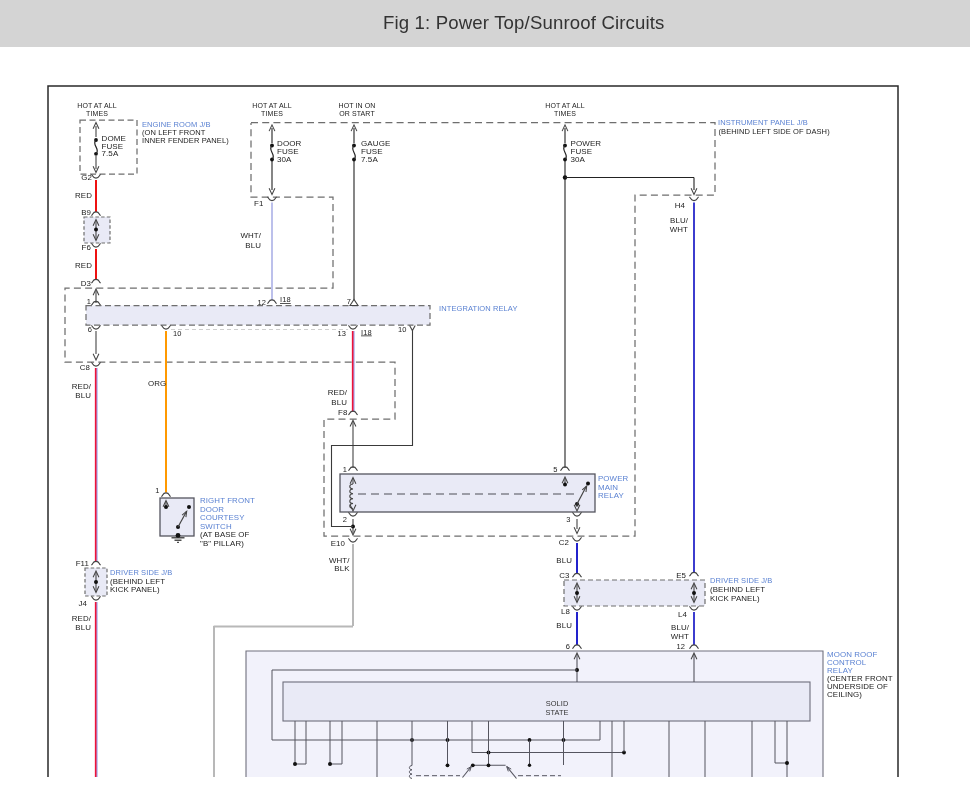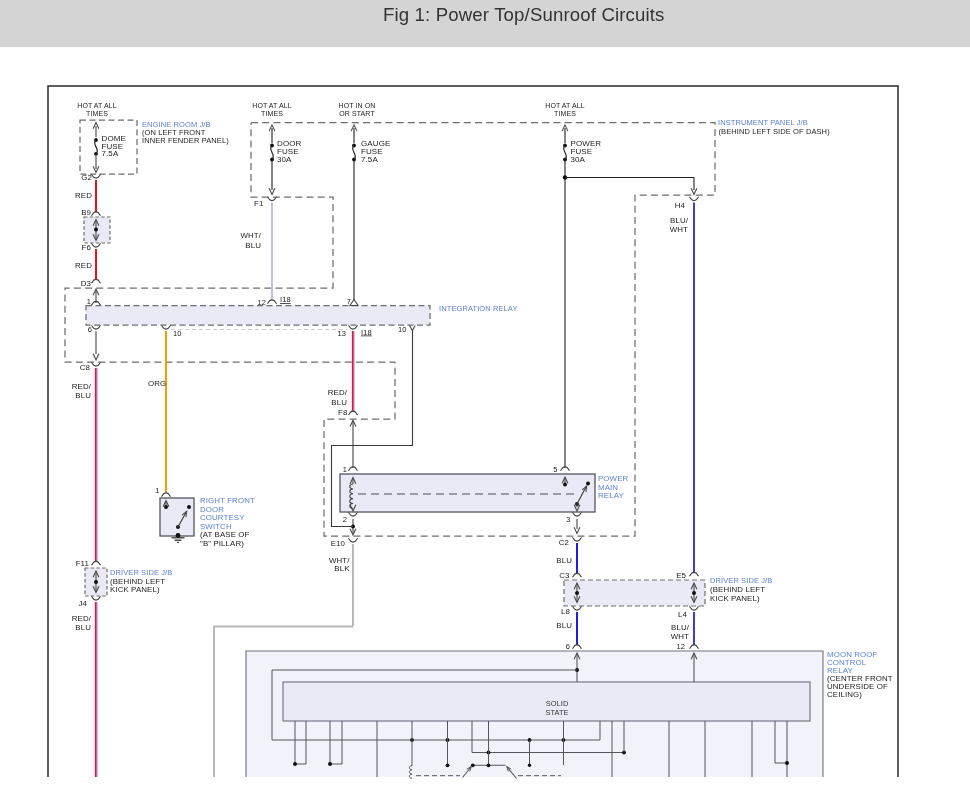--- a/index.html
+++ b/index.html
@@ -1,18 +1,18 @@
 <!DOCTYPE html>
 <html><head>
 <meta charset="utf-8">
 <style>
   html,body { margin:0; padding:0; background:#ffffff; width:970px; height:804px; overflow:hidden; }
   * { box-sizing:border-box; }
   .hdr { position:absolute; left:0; top:0; width:970px; height:47px; background:#d4d4d4; }
-  .title { position:absolute; left:383px; top:4px; font-family:"Liberation Sans",sans-serif;
+  .title { position:absolute; left:383px; top:12px; font-family:"Liberation Sans",sans-serif;
            font-size:18.6px; color:#333333; letter-spacing:0.15px; white-space:nowrap; }
   svg { position:absolute; left:0; top:0; }
   text { font-family:"Liberation Sans",sans-serif; }
 </style>
 </head>
 <body>
 <div class="hdr"></div>
 <div class="title">Fig 1: Power Top/Sunroof Circuits</div>
 <svg width="970" height="804" viewBox="0 0 970 804">
 <path d="M 48,777 L 48,86 L 898,86 L 898,777" fill="none" stroke="#2a2a2a" stroke-width="1.5"></path>

